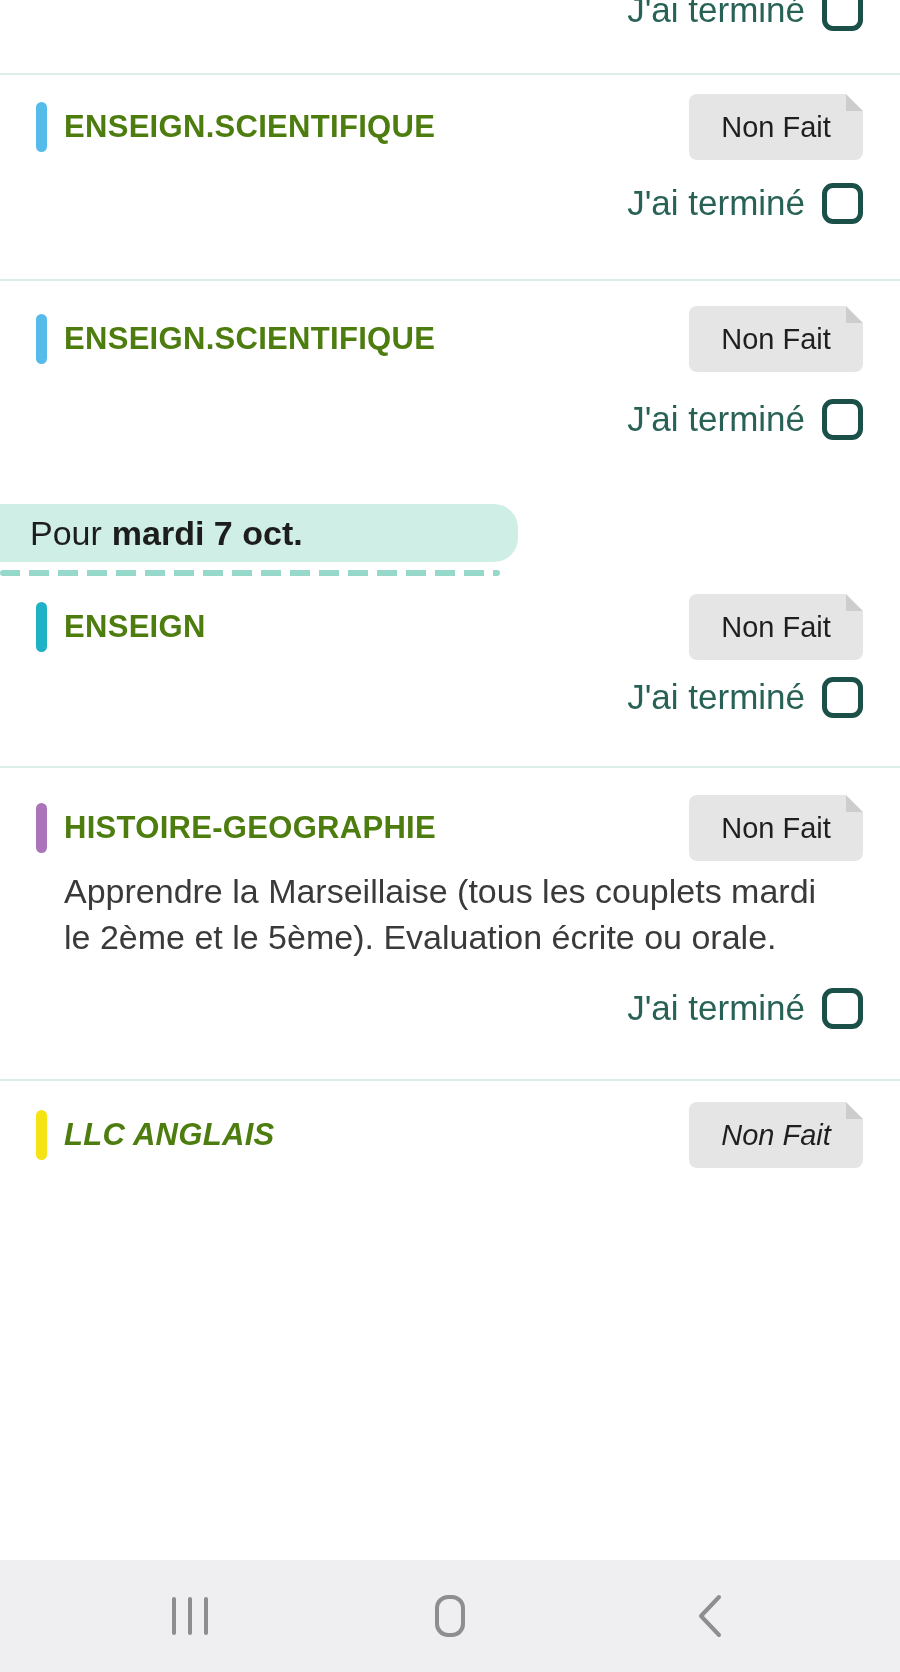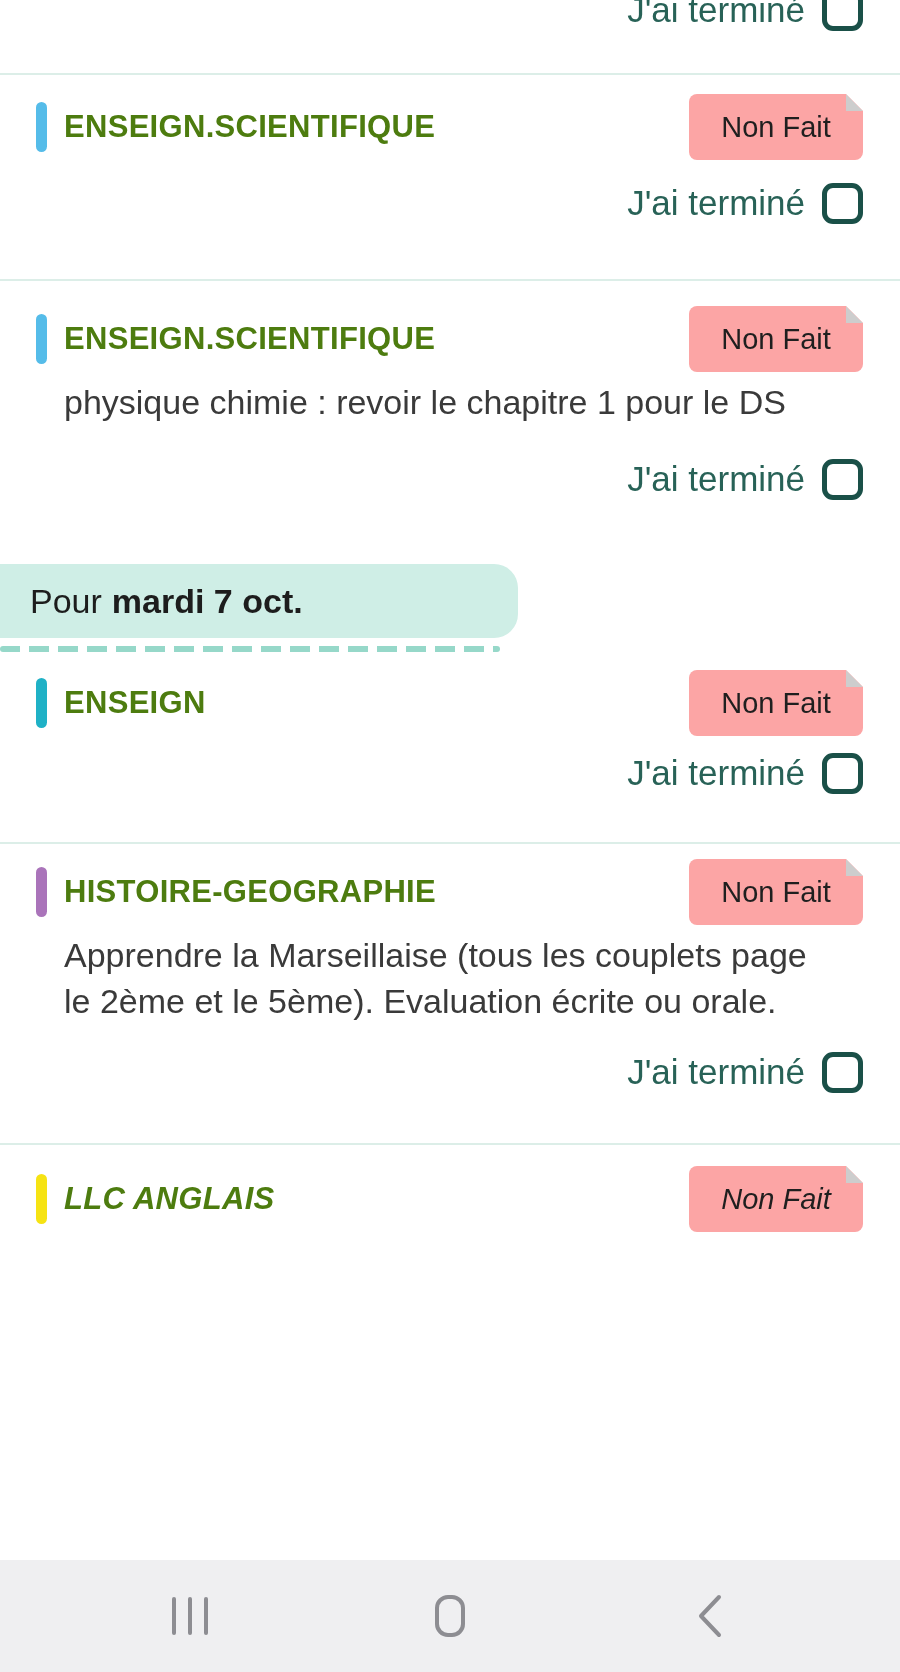--- a/index.html
+++ b/index.html
@@ -11,48 +11,48 @@
   
   .divider{height:2px;background:#dceee8;}
   .d1{margin-top:33px;} .d2{margin-top:54px;} .d3{margin-top:47px;} .d4{margin-top:49px;}
 
   .hw-head{display:flex;align-items:center;padding:0 37px 0 36px;height:52px;}
   .bar{width:11px;height:50px;border-radius:6px;margin-right:17px;flex:none;background:#ccc;}
   .subject{flex:1;margin:0;font-size:31px;font-weight:bold;color:#4d7c0f;letter-spacing:.3px;white-space:nowrap;overflow:hidden;}
   .badge{
     position:relative;flex:none;height:52px;min-width:124px;padding:7px 25px;
     display:flex;align-items:center;justify-content:center;
-    background:#fca5a5;color:#1f1f1f;font-size:29px;
+    background:#e5e5e5;color:#1f1f1f;font-size:29px;
     border-radius:8px;
     clip-path:polygon(0 0, calc(100% - 17px) 0, 100% 17px, 100% 100%, 0 100%);
   }
   .badge::after{
     content:"";position:absolute;top:0;right:0;width:17px;height:17px;
     background:#cdcdcd;clip-path:polygon(0 0,100% 100%,0 100%);
   }
   .desc{margin:14px 37px 0 64px;max-width:770px;font-size:34px;line-height:46px;color:#3a3a3a;}
   .done-row{display:flex;justify-content:flex-end;align-items:center;gap:17px;padding-right:37px;height:44px;margin-top:28px;}
   .done-label{font-size:35px;color:#286257;}
   .checkbox{width:41px;height:41px;box-sizing:border-box;border:5px solid #1a5048;border-radius:11px;background:#fff;flex:none;}
 
   
   .s1{margin-top:26px;} .s1 .done-row{margin-top:28px;}
   .s2{margin-top:32px;} .s2 .done-row{margin-top:32px;}
   .s3{margin-top:25px;} .s3 .done-row{margin-top:22px;}
-  .s4{margin-top:22px;} .s4 .done-row{margin-top:26px;}
+  .s4{margin-top:34px;} .s4 .done-row{margin-top:26px;}
   .s5{margin-top:28px;font-style:italic;}
 
   
   .partial-done{height:40px;position:relative;overflow:hidden;}
   .partial-done .done-row{position:absolute;top:-12px;left:0;right:0;margin-top:0;}
 
   
   .date-header{margin-top:63px;}
   .date-pill{
-    width:518px;height:74px;box-sizing:border-box;background:#cfeee6;
+    width:518px;height:58px;box-sizing:border-box;background:#cfeee6;
     border-radius:0 24px 24px 0;display:flex;align-items:center;
     padding-left:30px;font-size:34px;color:#1d1d1d;gap:10px;white-space:nowrap;
   }
   .date-pill .date-bold{font-weight:bold;}
   .date-dash{
     margin-top:8px;width:500px;height:6px;border-radius:3px;
     background:repeating-linear-gradient(90deg,#96d8c9 0 20px,rgba(0,0,0,0) 20px 29px);
   }
 
   
@@ -92,21 +92,20 @@
 </section>
 
 <div class="divider d2"></div>
 
 <section class="hw s2">
   <div class="hw-head">
     <span class="bar" style="background-color: rgb(85, 188, 233);"></span>
     <h3 class="subject">ENSEIGN.SCIENTIFIQUE</h3>
     <span class="badge">Non Fait</span>
   </div>
-  <p class="desc">physique chimie : revoir le chapitre 1 pour le DS</p>
   <div class="done-row">
     <span class="done-label">J'ai terminé</span>
     <span class="checkbox"></span>
   </div>
 </section>
 
 <div class="date-header">
   <div class="date-pill">
     <span>Pour</span>
     <span class="date-bold">mardi 7 oct.</span>
@@ -127,21 +126,21 @@
 </section>
 
 <div class="divider d3"></div>
 
 <section class="hw s4">
   <div class="hw-head">
     <span class="bar" style="background-color: rgb(170, 116, 186);"></span>
     <h3 class="subject">HISTOIRE-GEOGRAPHIE</h3>
     <span class="badge">Non Fait</span>
   </div>
-  <p class="desc">Apprendre la Marseillaise (tous les couplets page le 2ème et le 5ème). Evaluation écrite ou orale.</p>
+  <p class="desc">Apprendre la Marseillaise (tous les couplets mardi le 2ème et le 5ème). Evaluation écrite ou orale.</p>
   <div class="done-row">
     <span class="done-label">J'ai terminé</span>
     <span class="checkbox"></span>
   </div>
 </section>
 
 <div class="divider d4"></div>
 
 <section class="hw s5">
   <div class="hw-head">

